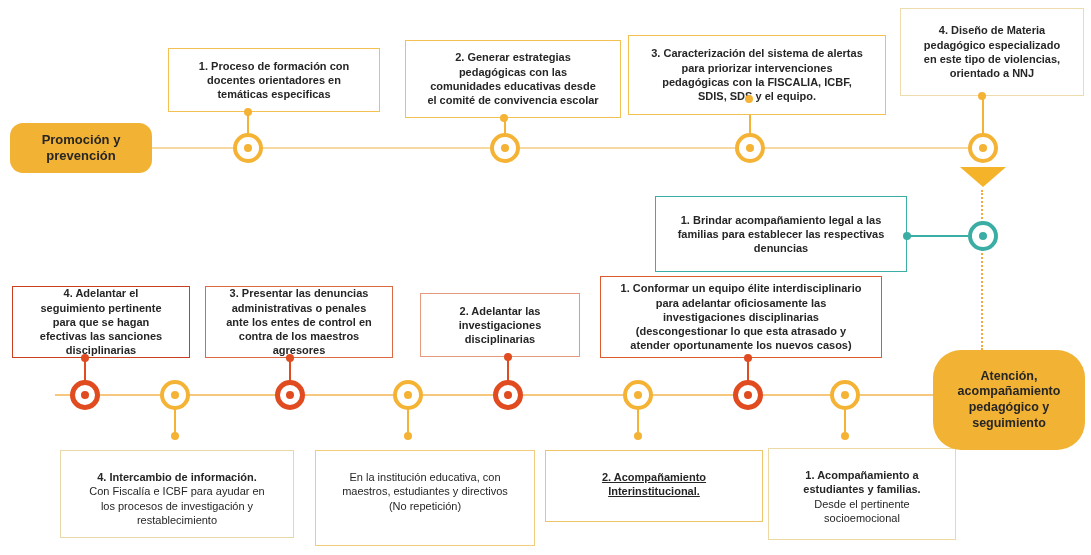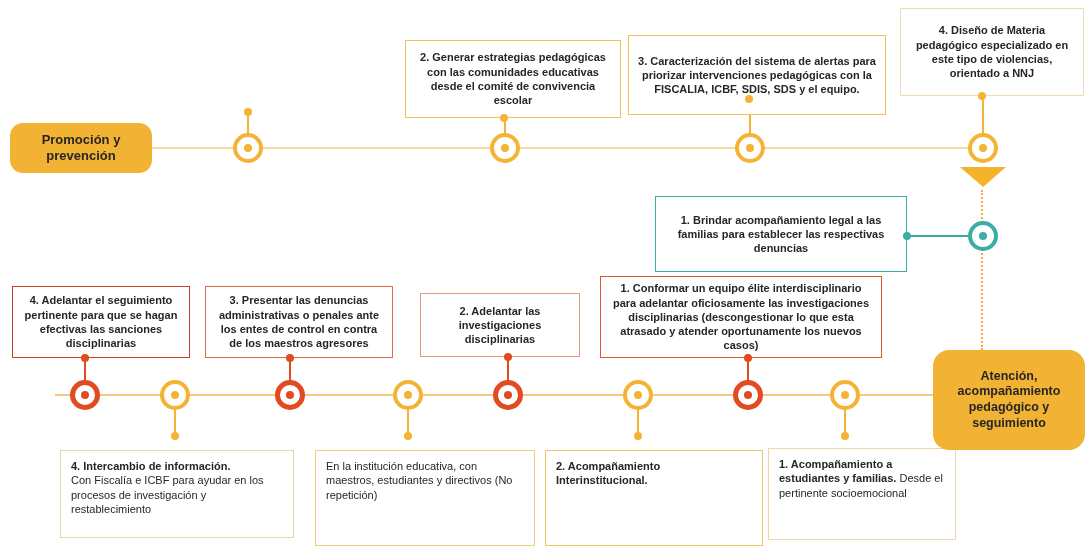--- a/index.html
+++ b/index.html
@@ -5,23 +5,23 @@
   html,body{margin:0;padding:0;background:#fff;}
   #canvas{
     position:relative;width:1091px;height:555px;background:#fff;overflow:hidden;
     font-family:"Liberation Sans",sans-serif;color:#262626;
   }
   .box{
     position:absolute;background:#fff;border:1.5px solid #f2c152;box-sizing:border-box;
     display:flex;align-items:center;justify-content:center;text-align:center;
     font-size:11px;font-weight:700;line-height:1.3;padding:5px 7px;z-index:2;
   }
-  .box p{margin:1px;}
+  .box p{margin:12px;}
   .box.lower{
-    text-align:left;align-items:flex-start;justify-content:flex-start;font-weight:400;
+    text-align:center;align-items:flex-start;justify-content:flex-start;font-weight:400;
     padding:7px 9px;
   }
   .box.bb b{display:block;}
   .pill{
     position:absolute;background:#f2b233;border-radius:13px;box-sizing:border-box;
     display:flex;align-items:center;justify-content:center;text-align:center;
     font-weight:700;z-index:2;padding:22px 10px;line-height:1.25;
   }
   .hline,.stem{position:absolute;z-index:1;}
   .hline{height:2px;}
@@ -56,20 +56,23 @@
 <body>
 
 <div id="canvas">
 
   <div class="pill" style="left:10px;top:123px;width:142px;height:50px;font-size:13px;">
     <p>Promoción y prevención</p>
   </div>
 
   <div class="hline" style="left:152px;top:147px;width:831px;background:#f7d9a2;"></div>
 
+  <div class="box" style="left:168px;top:48px;width:212px;height:64px;">
+    <p><span></span><b>1. Proceso de formación con docentes orientadores en temáticas especificas</b><span></span></p>
+  </div>
   <div class="box" style="left:405px;top:40px;width:216px;height:78px;">
     <p><span></span><b>2. Generar estrategias pedagógicas con las comunidades educativas desde el comité de convivencia escolar</b><span></span></p>
   </div>
   <div class="box" style="left:628px;top:35px;width:258px;height:80px;">
     <p><span></span><b>3. Caracterización del sistema de alertas para priorizar intervenciones pedagógicas con la FISCALIA, ICBF, SDIS, SDS y el equipo.</b><span></span></p>
   </div>
   <div class="box" style="left:900px;top:8px;width:184px;height:88px;border-color:#eedcae;">
     <p><span>4. Diseño de </span><b>Materia pedagógico especializado en este tipo de violencias, orientado a NNJ</b><span></span></p>
   </div>
 
@@ -138,24 +141,24 @@
   <div class="ring yellow" style="left:623px;top:380px;"></div>
   <div class="ring red" style="left:733px;top:380px;"></div>
   <div class="ring yellow" style="left:830px;top:380px;"></div>
 
   <div class="box lower bb" style="left:60px;top:450px;width:234px;height:88px;border-color:#e8d8a8;">
     <p><b>4. Intercambio de información.</b><span>Con Fiscalía e ICBF para ayudar en los procesos de investigación y restablecimiento</span></p>
   </div>
   <div class="box lower bb" style="left:315px;top:450px;width:220px;height:96px;border-color:#f0cd7d;">
     <p><span>En la institución educativa, con maestros, estudiantes y directivos (No repetición)</span></p>
   </div>
-  <div class="box lower bb" style="left:545px;top:450px;width:218px;height:96px;border-color:#eec569;">
+  <div class="box lower bb" style="left:545px;top:450px;width:218px;height:72px;border-color:#eec569;text-decoration:underline;">
     <p><b>2. Acompañamiento Interinstitucional.</b></p>
   </div>
   <div class="box lower" style="left:768px;top:448px;width:188px;height:92px;border-color:#ecd9a4;">
     <p><b>1. Acompañamiento a estudiantes y familias.</b><span> Desde el pertinente socioemocional</span></p>
   </div>
 
-  <div class="pill" style="left:933px;top:350px;width:152px;height:100px;border-radius:16px;font-size:12.5px;">
+  <div class="pill" style="left:933px;top:350px;width:152px;height:100px;border-radius:28px;font-size:12.5px;">
     <p>Atención, acompañamiento pedagógico y seguimiento</p>
   </div>
 
 </div>
 
 </body></html>

